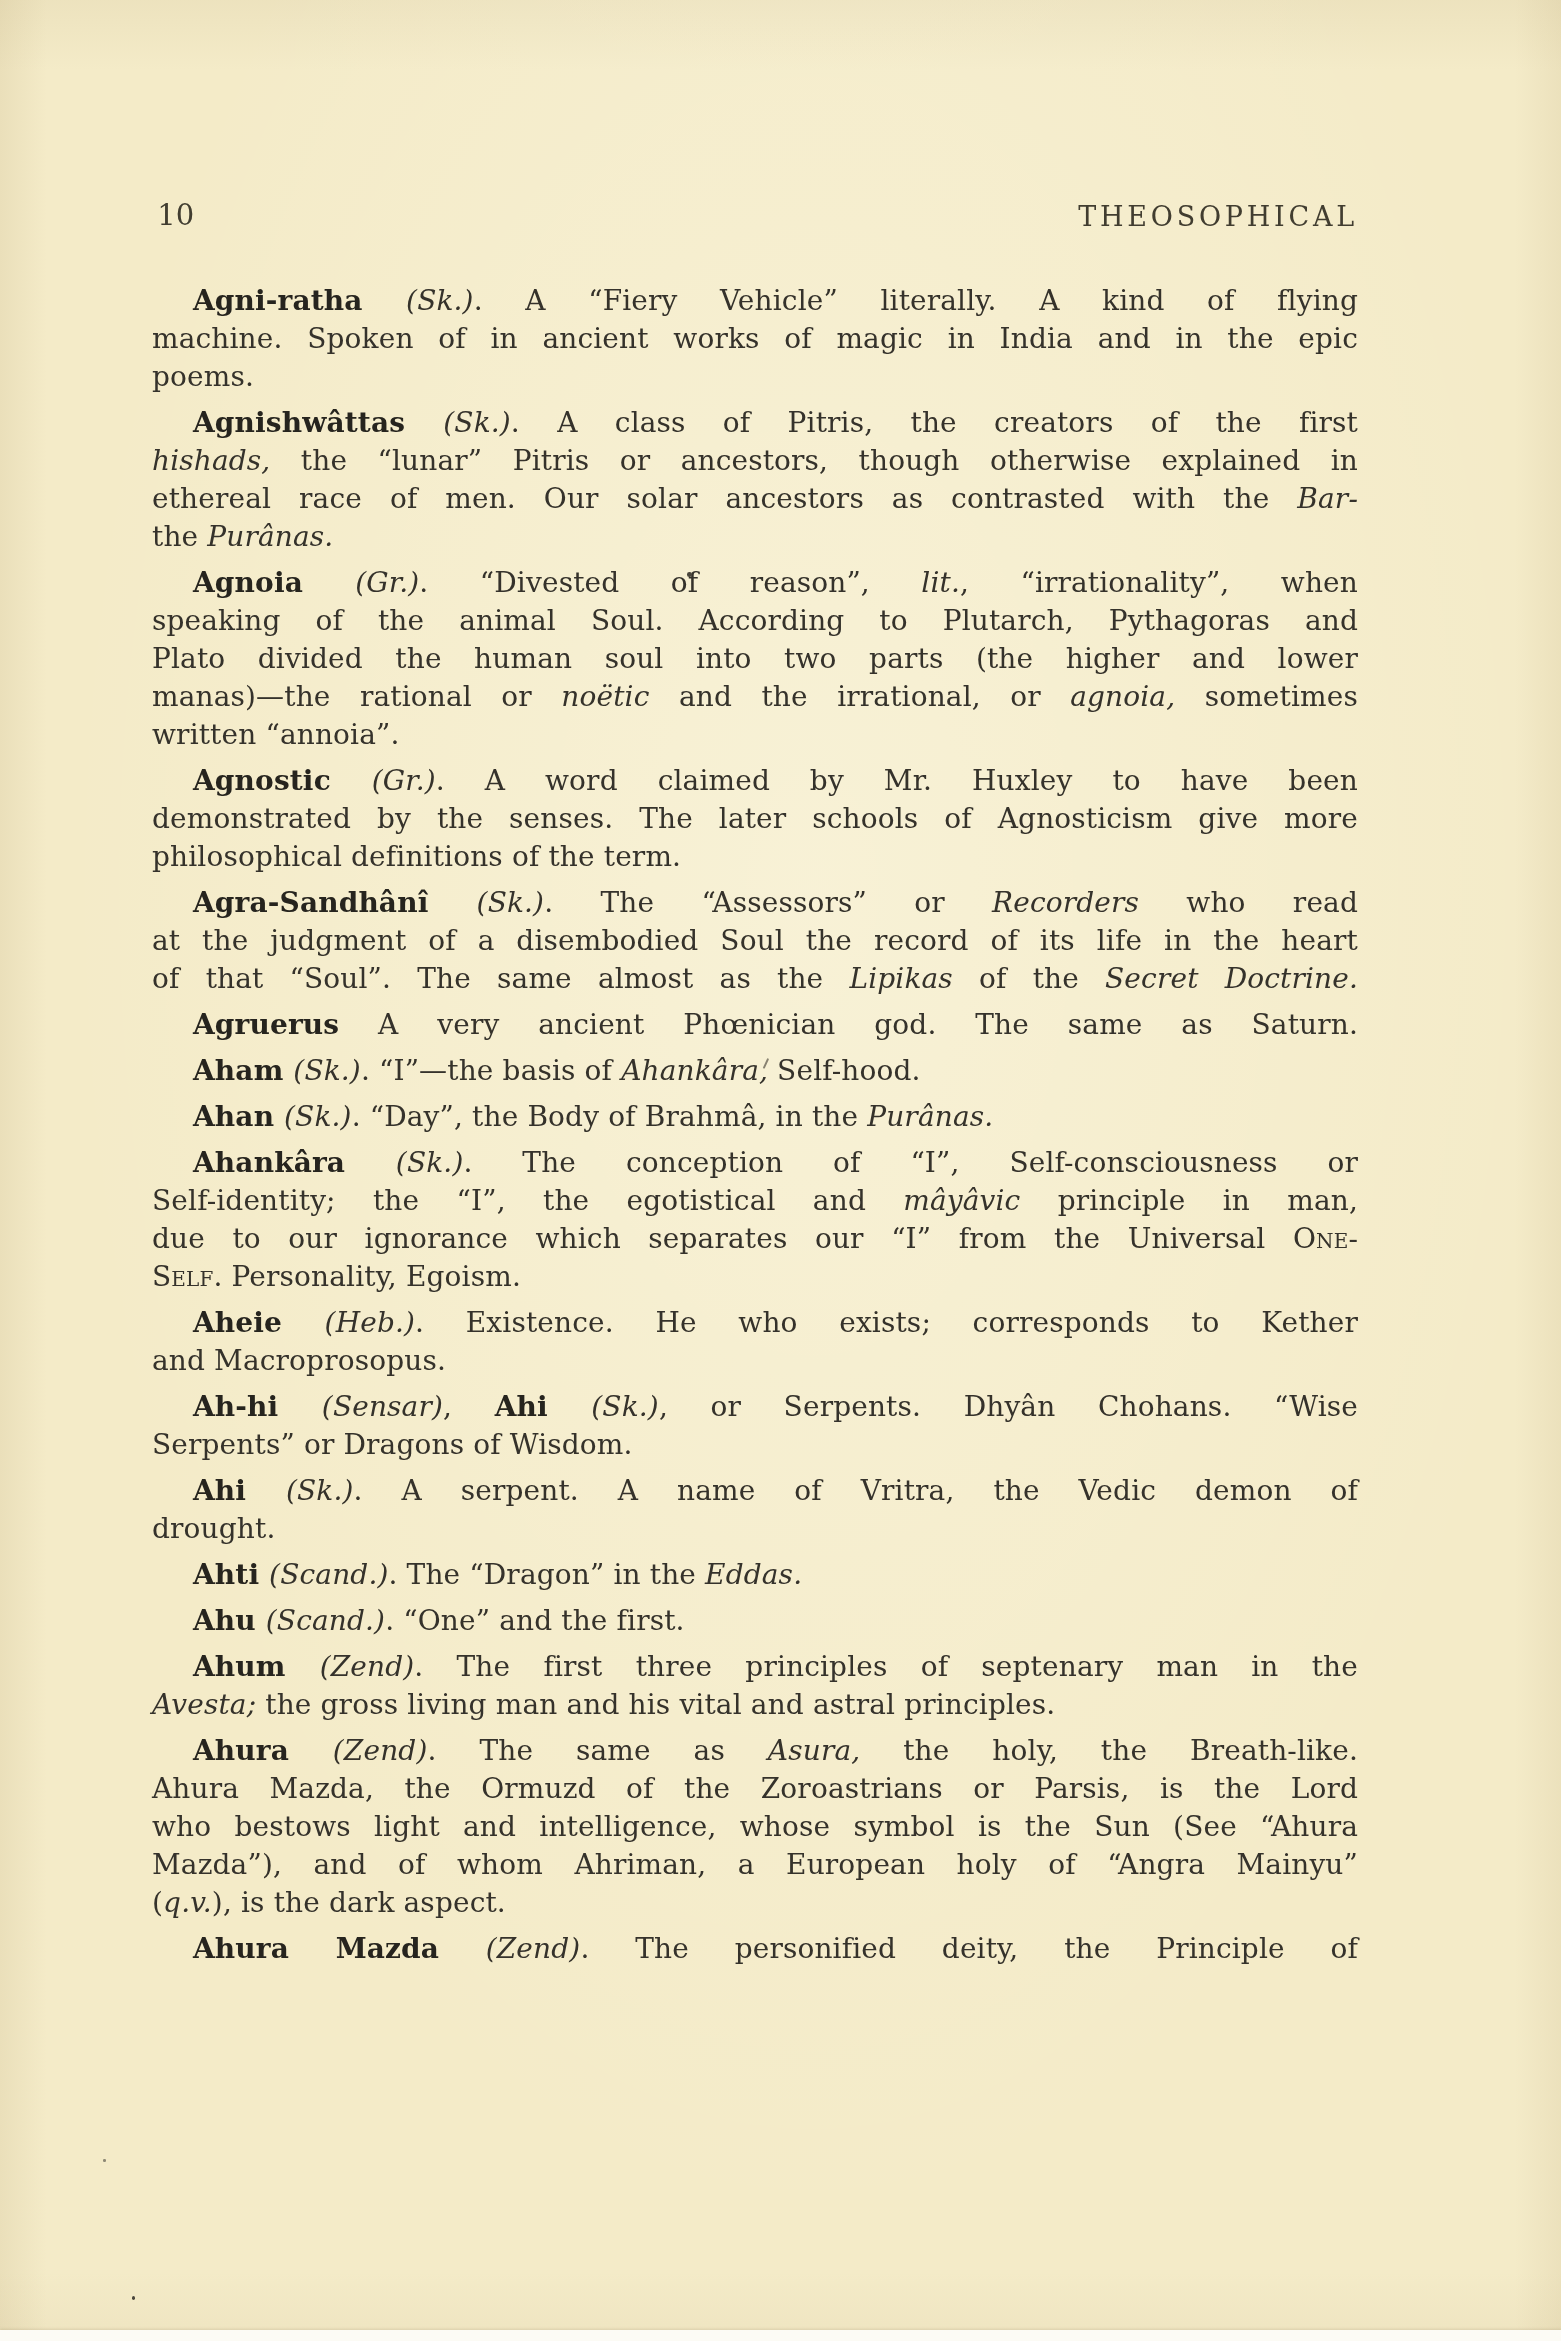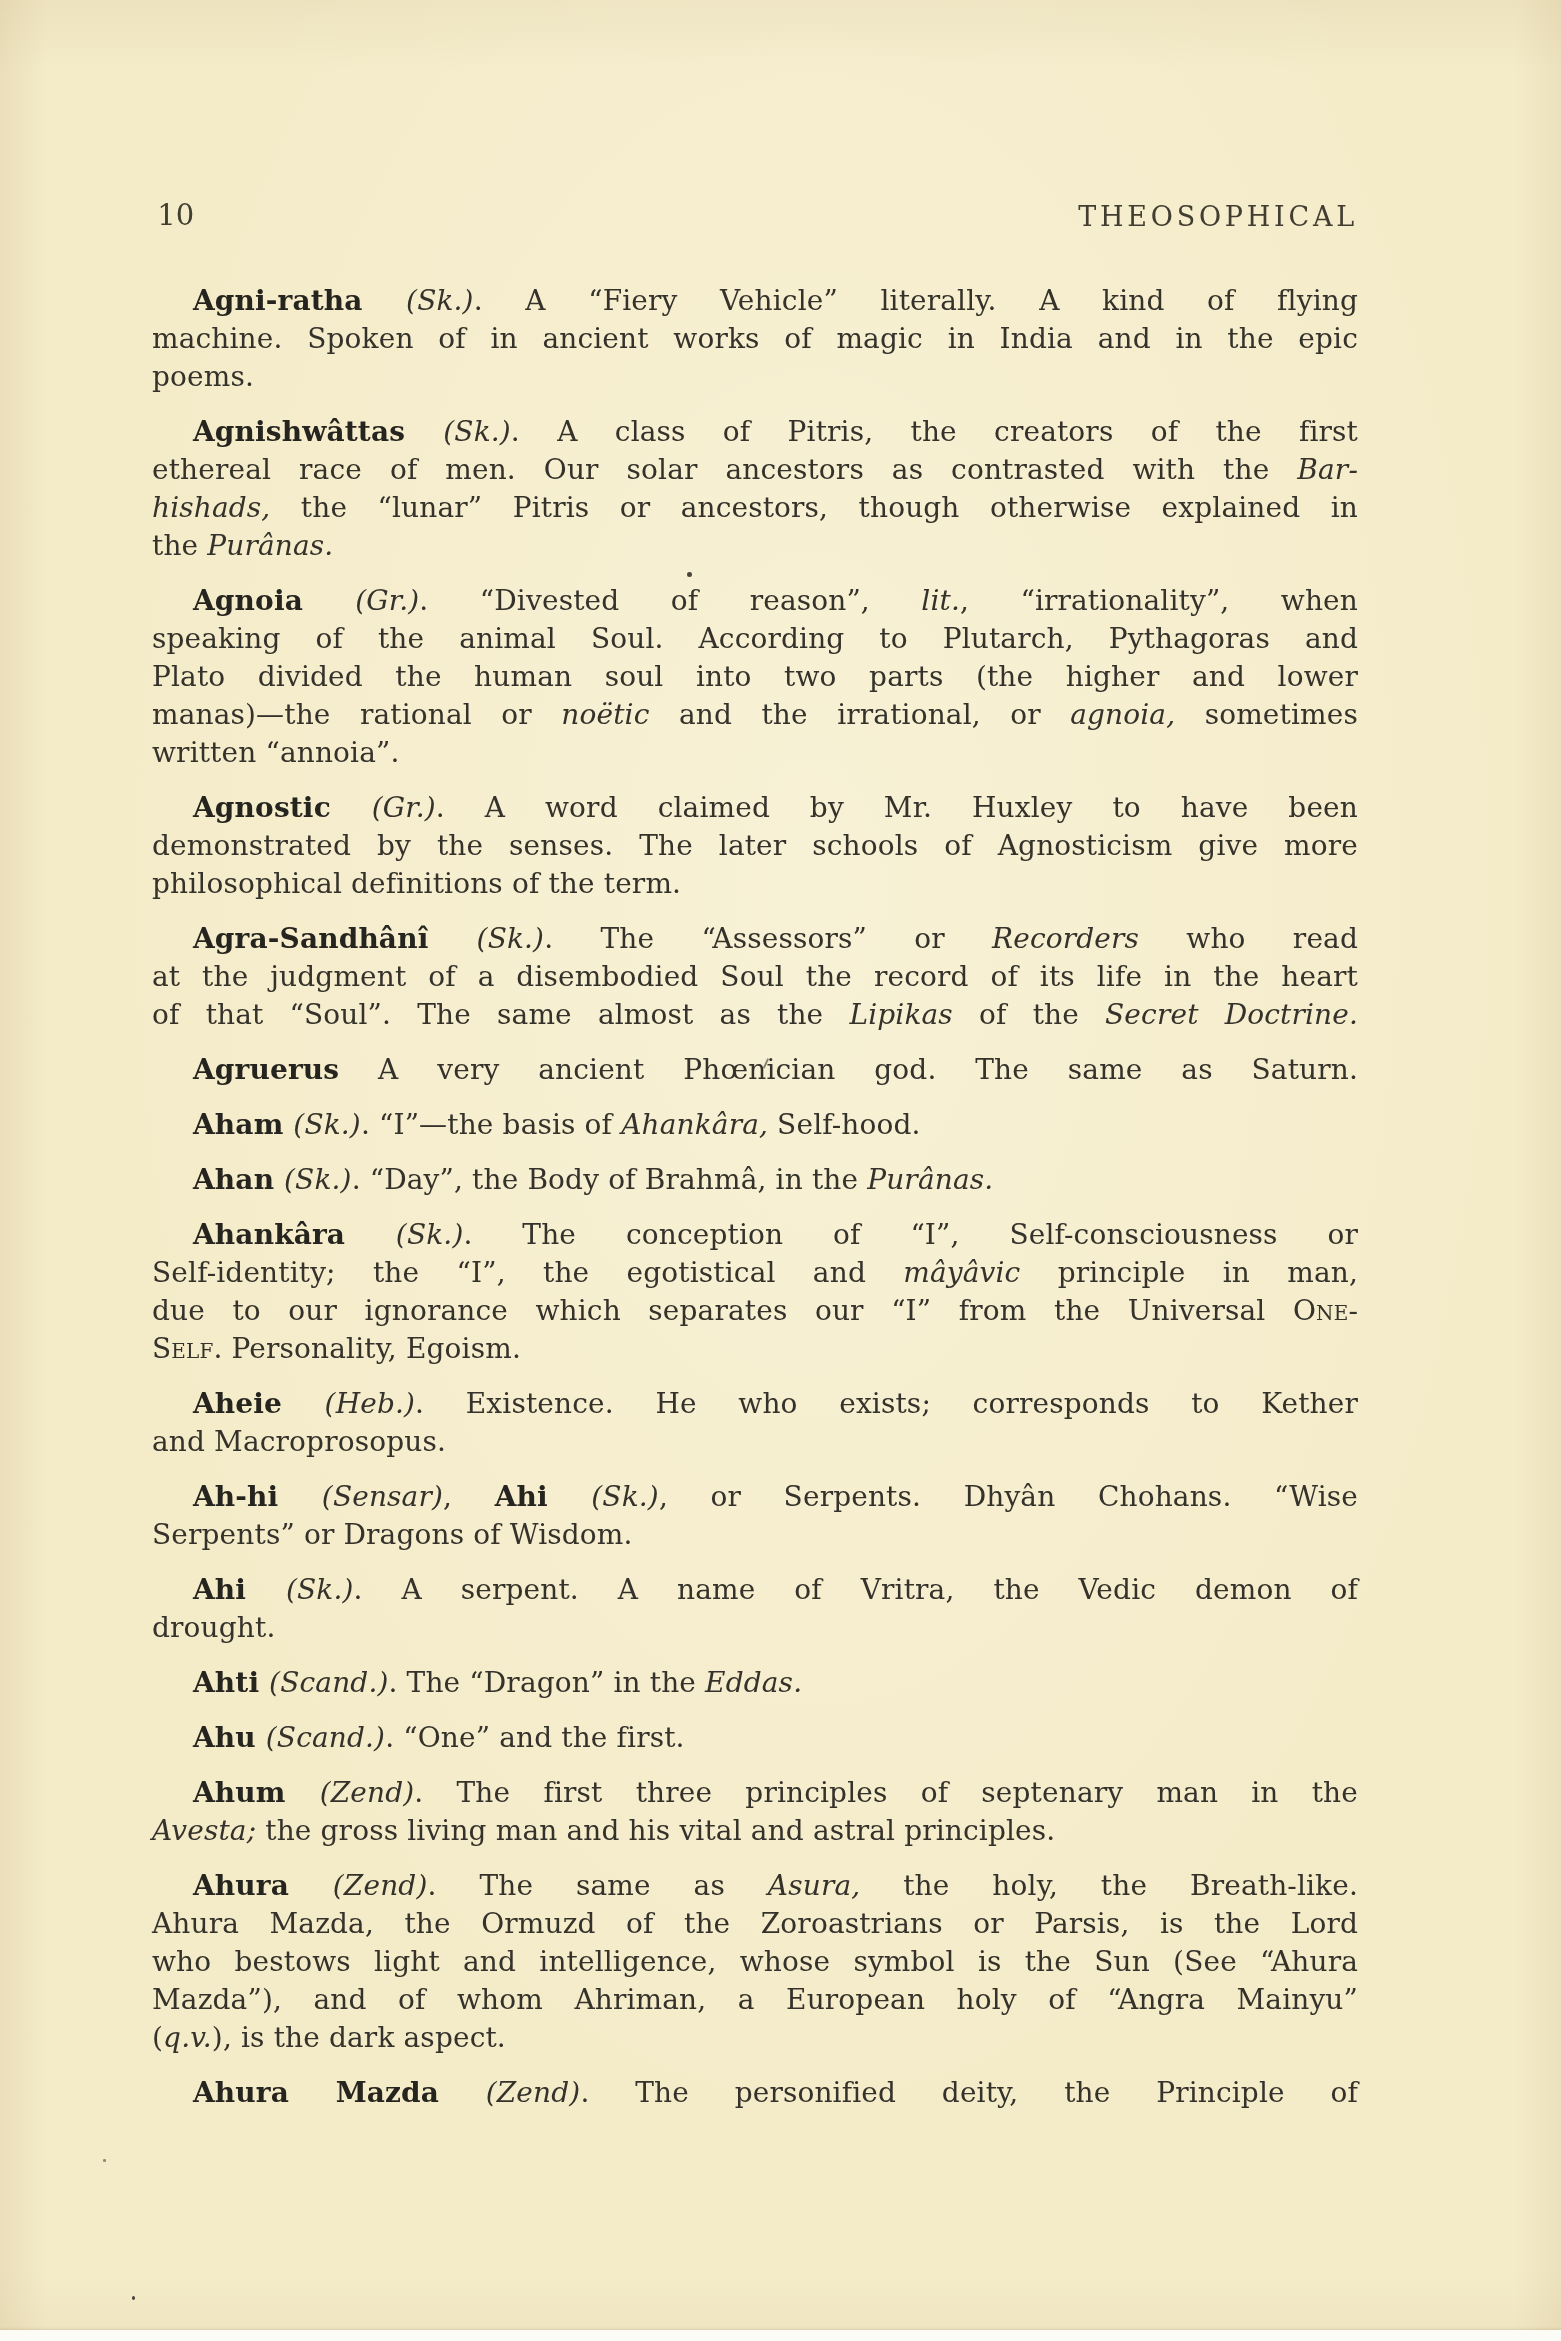--- a/index.html
+++ b/index.html
@@ -35,21 +35,21 @@
     text-align:right;
     font-size:27px; line-height:37px;
     letter-spacing:0.14em;
   }
   .text-column {
     position:absolute; left:152px; top:270px; width:1206px;
     font-size:28px; line-height:38px;
     color:#35322b;
     letter-spacing:0.005em;
   }
-  .para { margin-top:17px; }
+  .para { margin-top:8px; }
   .para:first-child { margin-top:12px; }
   .line { text-align:justify; text-align-last:justify; }
   .line.last { text-align-last:auto; }
   .line.last.fill { text-align-last:justify; }
   .line.first { text-indent:41px; }
   .s-n { }
   .s-b { font-weight:bold; color:#26241e; }
   .s-i { font-style:italic; }
   .s-sc { font-variant:small-caps; }
   .ink-speck {
@@ -71,22 +71,22 @@
   </div>
 
   <div class="text-column">
       <div class="para">
         <div class="line first"><span class="s-b">Agni-ratha </span><span class="s-i">(Sk.)</span><span class="s-n">. A “Fiery Vehicle” literally. A kind of flying</span></div>
         <div class="line"><span class="s-n">machine. Spoken of in ancient works of magic in India and in the epic</span></div>
         <div class="line last"><span class="s-n">poems.</span></div>
       </div>
       <div class="para">
         <div class="line first"><span class="s-b">Agnishwâttas </span><span class="s-i">(Sk.)</span><span class="s-n">. A class of Pitris, the creators of the first</span></div>
+        <div class="line"><span class="s-i">hishads,</span><span class="s-n"> the “lunar” Pitris or ancestors, though otherwise explained in</span></div>
         <div class="line"><span class="s-n">ethereal race of men. Our solar ancestors as contrasted with the </span><span class="s-i">Bar-</span></div>
-        <div class="line"><span class="s-i">hishads,</span><span class="s-n"> the “lunar” Pitris or ancestors, though otherwise explained in</span></div>
         <div class="line last"><span class="s-n">the </span><span class="s-i">Purânas.</span></div>
       </div>
       <div class="para">
         <div class="line first"><span class="s-b">Agnoia </span><span class="s-i">(Gr.)</span><span class="s-n">. “Divested of reason”, </span><span class="s-i">lit.</span><span class="s-n">, “irrationality”, when</span></div>
         <div class="line"><span class="s-n">speaking of the animal Soul. According to Plutarch, Pythagoras and</span></div>
         <div class="line"><span class="s-n">Plato divided the human soul into two parts (the higher and lower</span></div>
         <div class="line"><span class="s-n">manas)—the rational or </span><span class="s-i">noëtic</span><span class="s-n"> and the irrational, or </span><span class="s-i">agnoia,</span><span class="s-n"> sometimes</span></div>
         <div class="line last"><span class="s-n">written “annoia”.</span></div>
       </div>
       <div class="para">

